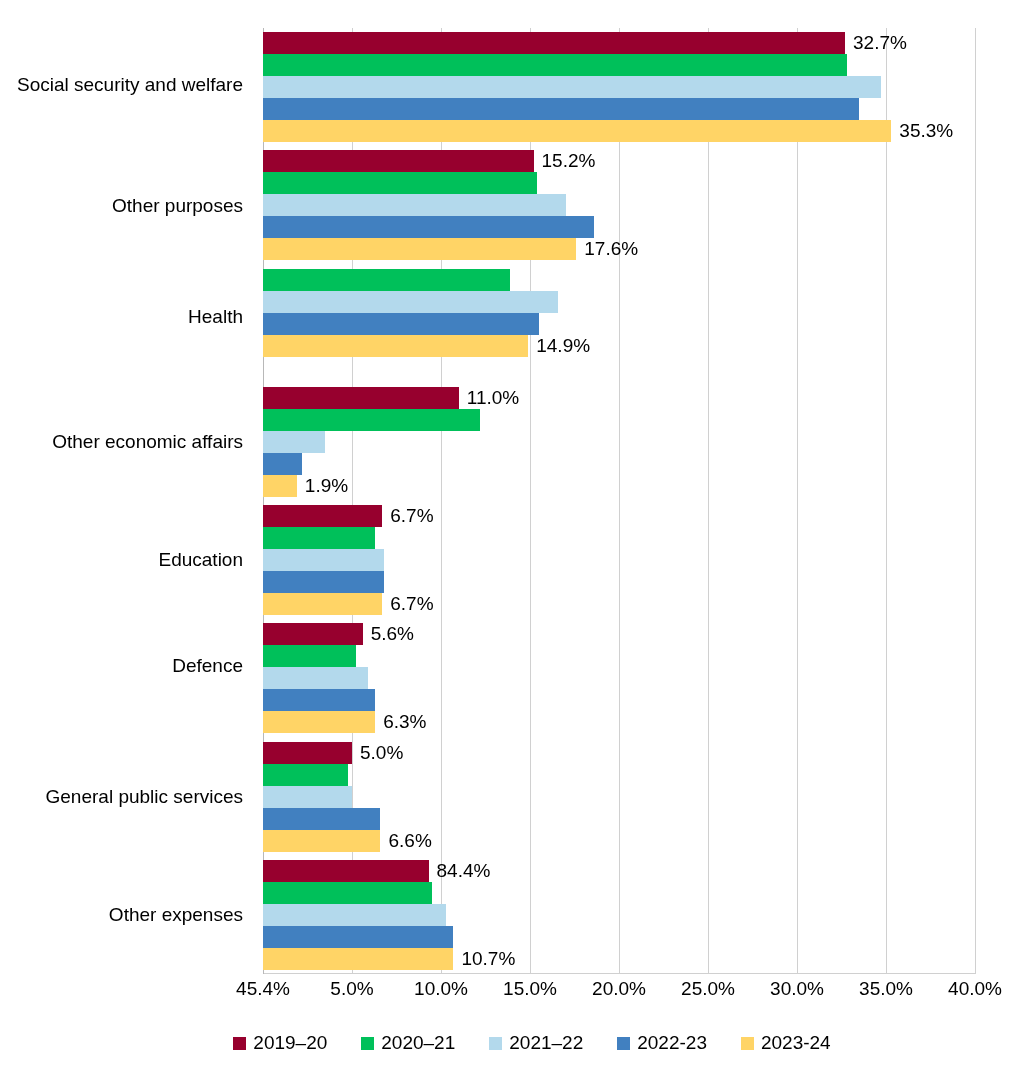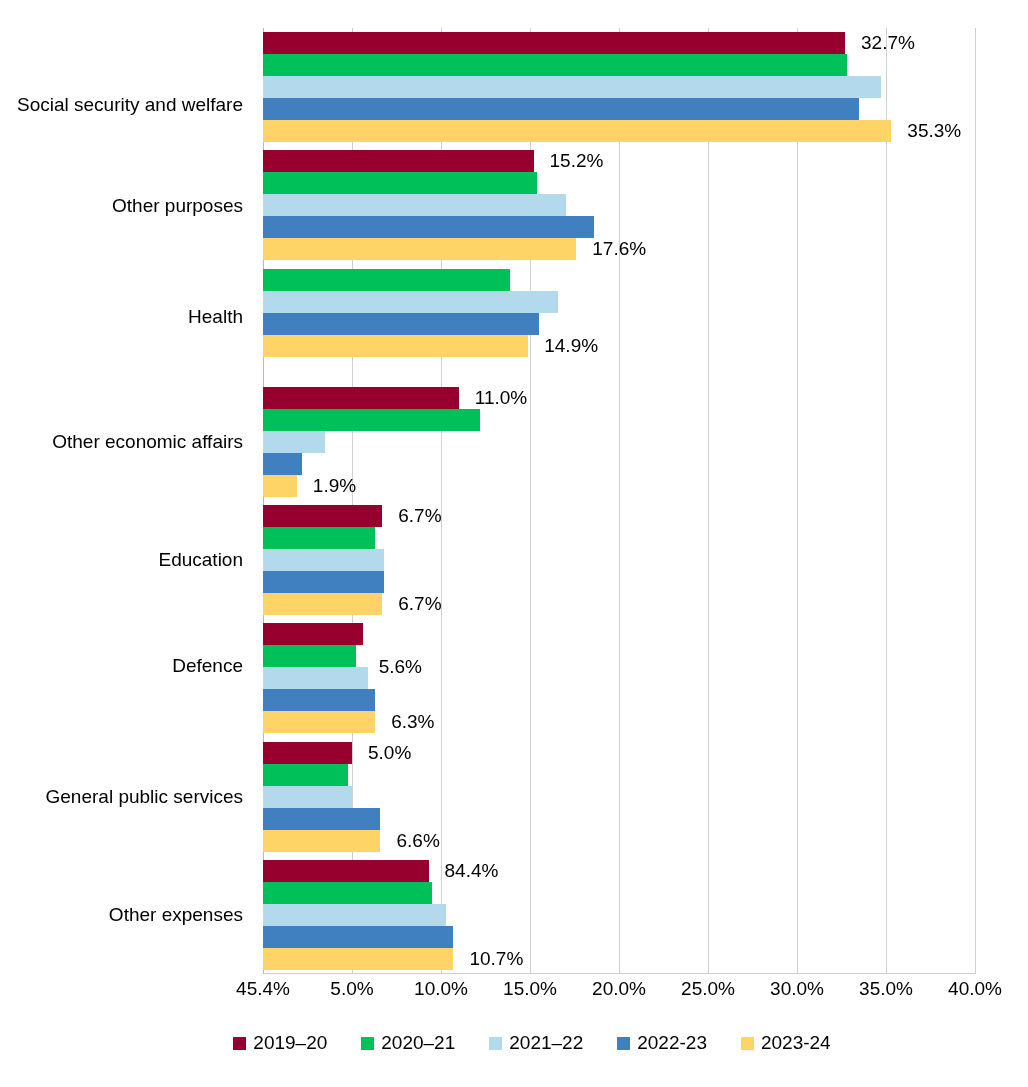--- a/index.html
+++ b/index.html
@@ -61,21 +61,21 @@
     top: 0;
     height: 22px;
   }
   .bar-label {
     position: absolute;
     top: 50%;
     transform: translateY(-50%);
     white-space: nowrap;
     font-size: 19px;
     color: #000000;
-    padding-left: 16px;
+    padding-left: 8px;
   }
   #category-labels {
     position: absolute;
     left: 0;
     top: 28px;
     width: 253px;
     height: 946px;
   }
   .cat-label-item {
     position: absolute;
@@ -131,21 +131,21 @@
     color: #000;
     white-space: nowrap;
   }
 </style>
 </head>
 <body>
 
 <div id="chart-root">
 
   <div id="category-labels">
-      <div class="cat-label-item" style="top: 77px;">Social security and welfare</div>
+      <div class="cat-label-item" style="top: 57px;">Social security and welfare</div>
       <div class="cat-label-item" style="top: 178px;">Other purposes</div>
       <div class="cat-label-item" style="top: 289px;">Health</div>
       <div class="cat-label-item" style="top: 413.875px;">Other economic affairs</div>
       <div class="cat-label-item" style="top: 532.125px;">Education</div>
       <div class="cat-label-item" style="top: 638px;">Defence</div>
       <div class="cat-label-item" style="top: 768.625px;">General public services</div>
       <div class="cat-label-item" style="top: 886.875px;">Other expenses</div>
     </div>
 
   <div id="plot-area">
@@ -246,21 +246,21 @@
           <div class="bar" title="2022-23 — Education: 6.8%" style="width: 121.04px; background: rgb(65, 128, 192);"></div>
         </div>
         <div class="bar-row">
           <div class="bar" title="2023-24 — Education: 6.7%" style="width: 119.26px; background: rgb(255, 212, 102);"></div>
           <span class="bar-label" style="left: 119.26px;">6.7%</span>
         </div>
       </div>
       <div class="group" style="top: 595.375px; height: 110px;">
         <div class="bar-row">
           <div class="bar" title="2019–20 — Defence: 5.6%" style="width: 99.68px; background: rgb(151, 0, 46);"></div>
-          <span class="bar-label" style="left: 99.68px; margin-top: 33px;">5.6%</span>
+          <span class="bar-label" style="left: 99.68px;">5.6%</span>
         </div>
         <div class="bar-row">
           <div class="bar" title="2020–21 — Defence: 5.2%" style="width: 92.56px; background: rgb(0, 192, 90);"></div>
         </div>
         <div class="bar-row">
           <div class="bar" title="2021–22 — Defence: 5.9%" style="width: 105.02px; background: rgb(179, 217, 236);"></div>
         </div>
         <div class="bar-row">
           <div class="bar" title="2022-23 — Defence: 6.3%" style="width: 112.14px; background: rgb(65, 128, 192);"></div>
         </div>

